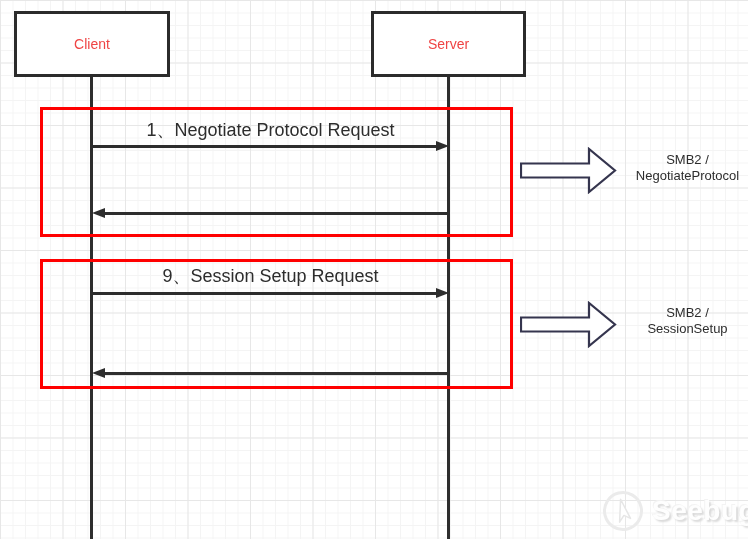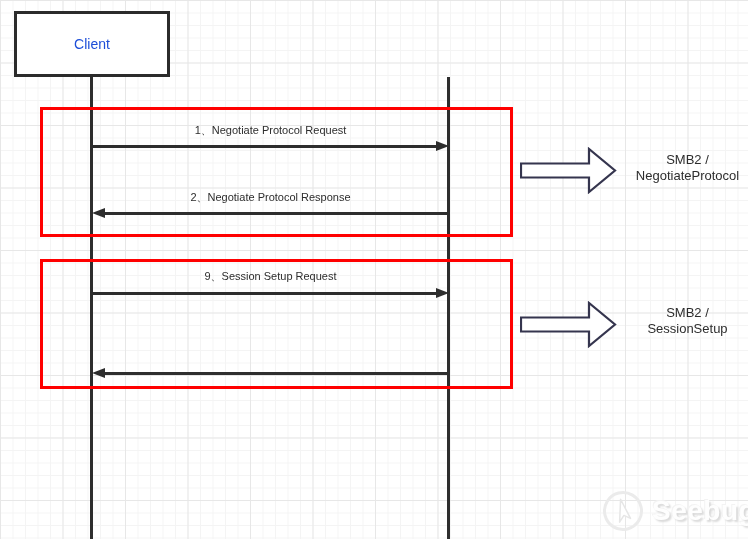--- a/index.html
+++ b/index.html
@@ -24,21 +24,21 @@
   
   .actor {
     position: absolute;
     box-sizing: border-box;
     background: #ffffff;
     border: 3px solid #2b2b2b;
     display: flex;
     align-items: center;
     justify-content: center;
     font-size: 14px;
-    color: #1d4ed8;
+    color: #ef4444;
   }
   .actor.client { left: 14px; top: 11px; width: 156px; height: 66px; }
   .actor.server { left: 371px; top: 11px; width: 155px; height: 66px; }
 
   
   .lifeline {
     position: absolute;
     top: 77px;
     width: 3px;
     height: 462px;
@@ -59,21 +59,21 @@
   }
   .hl-rect.first  { top: 107px; }
   .hl-rect.second { top: 259px; }
 
   
   .msg-label {
     position: absolute;
     left: 92px;
     width: 357px;
     text-align: center;
-    font-size: 11px;
+    font-size: 18px;
     line-height: 17px;
     color: #2d2d2d;
     white-space: nowrap;
   }
   .msg-line {
     position: absolute;
     height: 2.5px;
     background: #2e2e2e;
   }
   .msg-line.to-server { left: 92px;  width: 344px; }
@@ -127,29 +127,31 @@
 <body>
 
 <div class="canvas">
 
   <div class="lifeline client"></div>
   <div class="lifeline server"></div>
 
   <div class="actor client">
     <span>Client</span>
   </div>
+  <div class="actor server">
+    <span>Server</span>
+  </div>
 
   <div class="hl-rect first"></div>
   <div class="hl-rect second"></div>
 
   <div class="msg-label" style="top:122px">1、Negotiate Protocol Request</div>
   <div class="msg-line to-server" style="top:145px"></div>
   <div class="arrowhead right" style="top:140.75px"></div>
 
-  <div class="msg-label" style="top:189px">2、Negotiate Protocol Response</div>
   <div class="msg-line to-client" style="top:212px"></div>
   <div class="arrowhead left" style="top:207.75px"></div>
 
   <div class="msg-label" style="top:268px">9、Session Setup Request</div>
   <div class="msg-line to-server" style="top:292px"></div>
   <div class="arrowhead right" style="top:287.75px"></div>
 
   <div class="msg-line to-client" style="top:372px"></div>
   <div class="arrowhead left" style="top:367.75px"></div>
 

